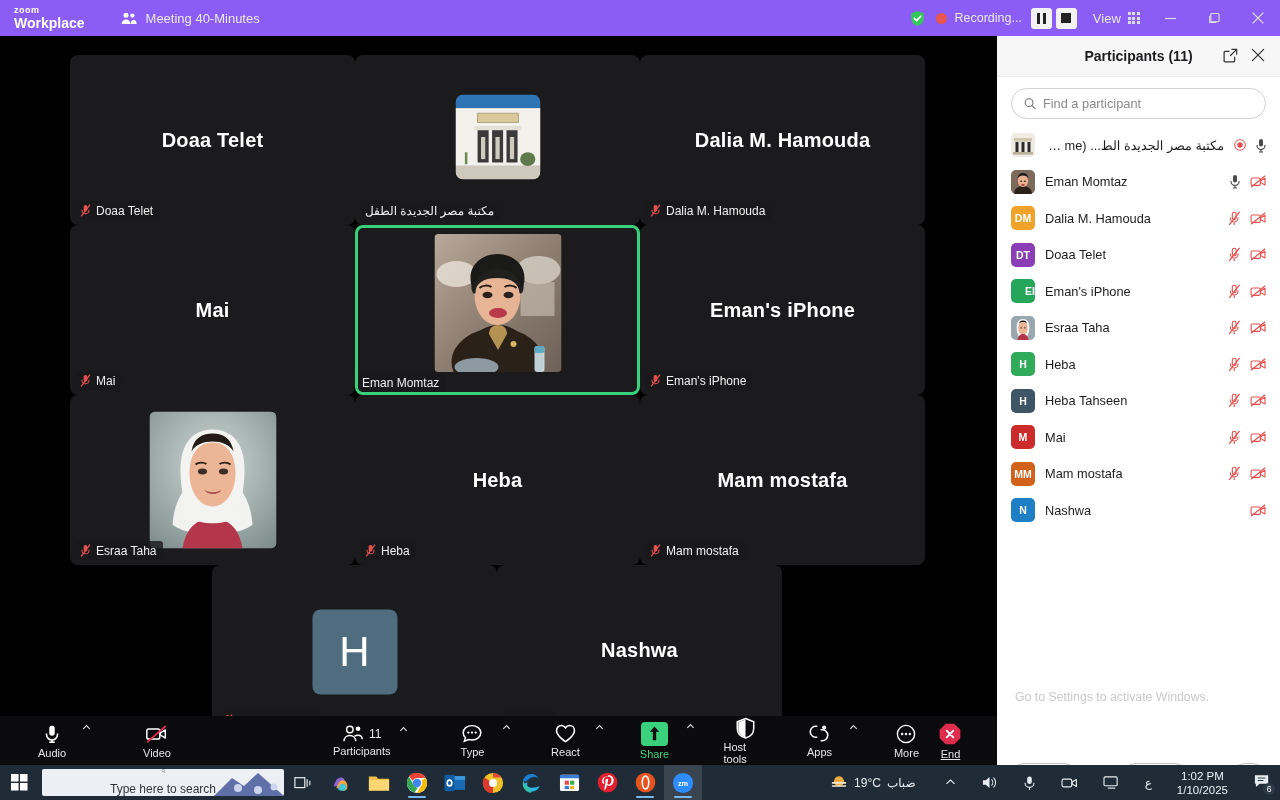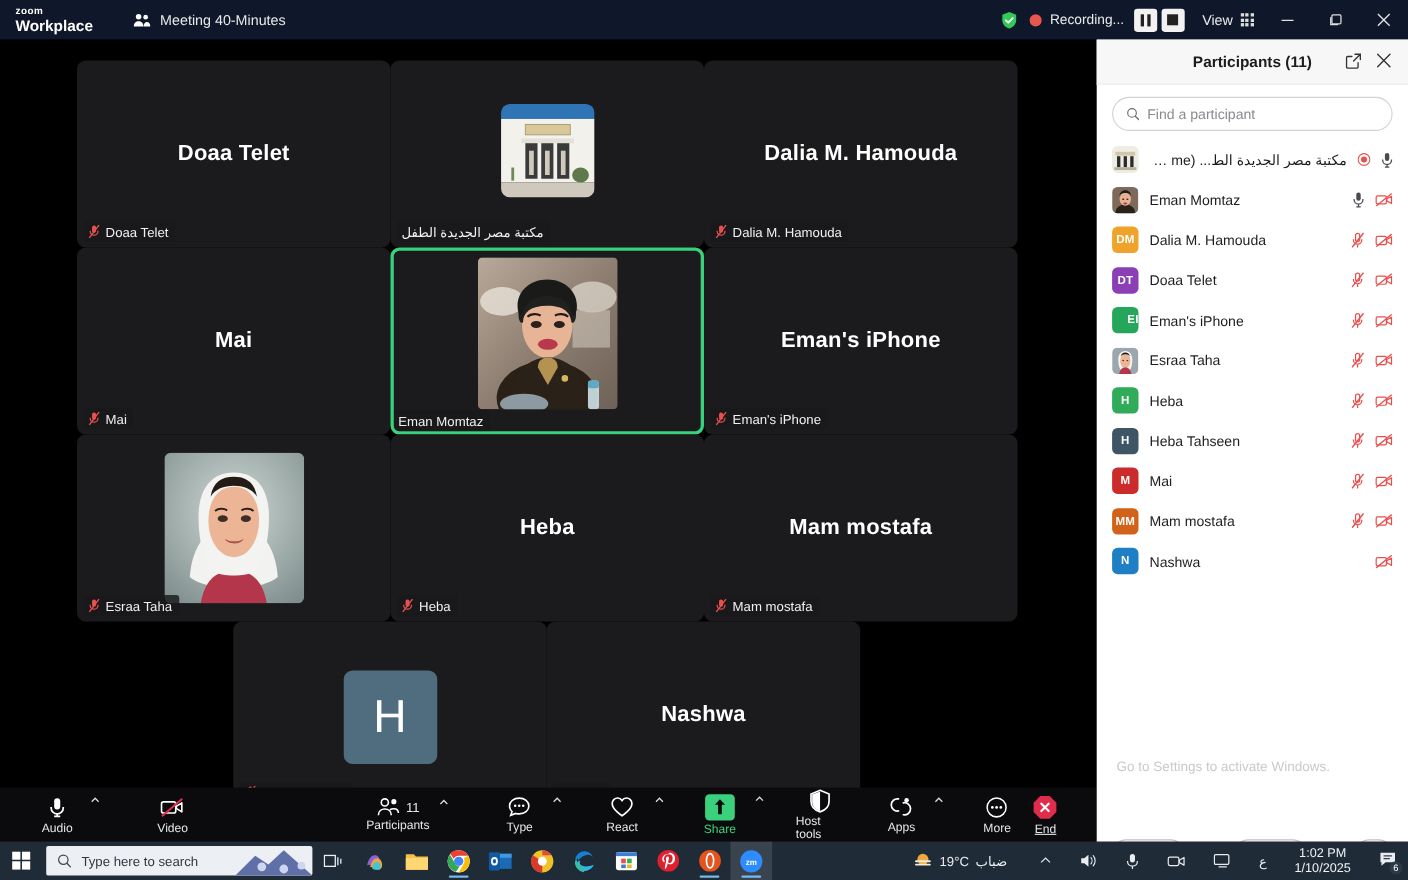--- a/index.html
+++ b/index.html
@@ -8,21 +8,21 @@
     overflow: hidden;
     background: #000;
     font-family: "Liberation Sans", sans-serif;
     -webkit-font-smoothing: antialiased;
   }
   #app { position: relative; width: 1280px; height: 800px; }
 
   
   .titlebar {
     position: absolute; top: 0; left: 0; width: 1280px; height: 36px;
-    background: #0f172a; display: flex; align-items: center;
+    background: #8b5cf6; display: flex; align-items: center;
   }
   .zoom-logo { margin-left: 14px; line-height: 1; color: #fff; }
   .zoom-logo .z1 { font-size: 9px; letter-spacing: .5px; display: block; font-weight: 700; }
   .zoom-logo .z2 { font-size: 14px; font-weight: 700; display: block; margin-top: 1px; }
   .meeting-chip {
     display: flex; align-items: center; gap: 8px; margin-left: 36px;
     color: #e9e9ea; font-size: 13px;
   }
   .tb-right {
     position: absolute; right: 0; top: 0; height: 36px;
@@ -149,21 +149,21 @@
   .mgroup { display: flex; align-items: flex-start; }
 
   
   .taskbar {
     position: absolute; left: 0; bottom: 0; width: 1280px; height: 35px;
     background: #1f2b36; display: flex; align-items: center;
   }
   .tb-search {
     width: 242px; height: 27px; background: #eceff3; border-radius: 2px;
     display: flex; align-items: center; gap: 9px; padding: 0 10px; margin-left: 4px;
-    position: relative; overflow: hidden;
+    position: relative; overflow: hidden; flex-direction: column;
   }
   .tb-search span { font-size: 12px; color: #32373d; }
   .tbicon { width: 38px; height: 35px; display: flex; align-items: center; justify-content: center; position: relative; }
   .tbicon.run::after {
     content: ""; position: absolute; bottom: 2px; left: 10px; width: 18px; height: 2.5px;
     background: #76b9ed; border-radius: 2px;
   }
   .tbicon.active { background: rgba(255,255,255,.12); }
   .tray { margin-left: auto; display: flex; align-items: center; gap: 25px; padding-right: 8px; color: #e9edf1; font-size: 12px; }
   .clock { text-align: center; line-height: 14px; font-size: 11.5px; color: #eef2f6; }

